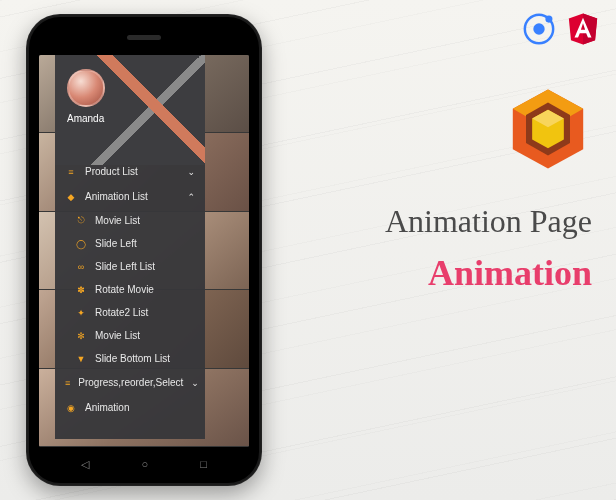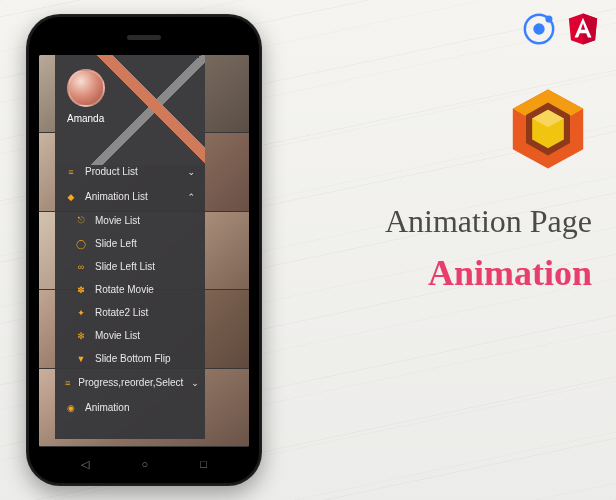--- a/index.html
+++ b/index.html
@@ -143,21 +143,21 @@
             <div class="menu-item">
               <span class="ico">✦</span>
               <span class="lbl">Rotate2 List</span>
             </div>
             <div class="menu-item">
               <span class="ico">✻</span>
               <span class="lbl">Movie List</span>
             </div>
             <div class="menu-item">
               <span class="ico">▼</span>
-              <span class="lbl">Slide Bottom Flip</span>
+              <span class="lbl">Slide Bottom List</span>
             </div>
           </div>
           <div class="menu-item">
             <span class="ico">≡</span>
             <span class="lbl">Progress,reorder,Select</span>
             <span class="arr">⌄</span>
           </div>
           <div class="menu-item">
             <span class="ico">◉</span>
             <span class="lbl">Animation</span>

